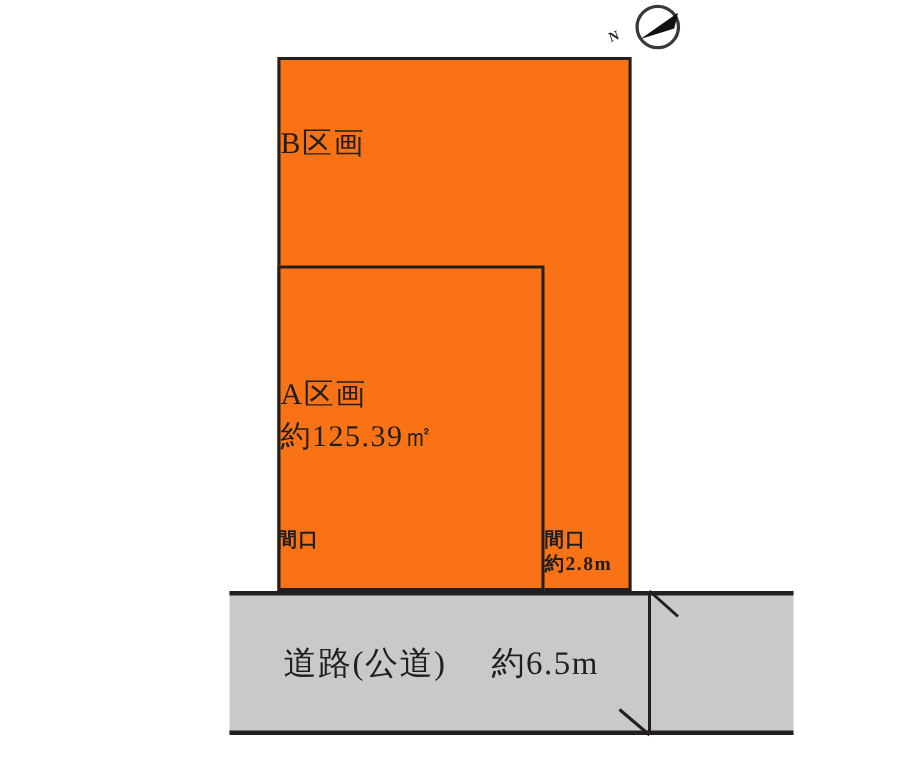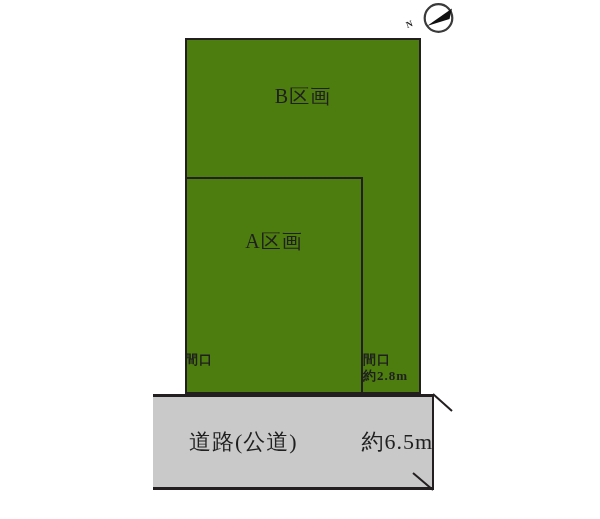--- a/index.html
+++ b/index.html
@@ -2,37 +2,37 @@
 <html><head>
 <meta charset="utf-8">
 <style>
   html,body{margin:0;padding:0;background:#ffffff;}
   .canvas{
     position:relative;width:600px;height:519px;background:#ffffff;overflow:hidden;
     font-family:"Liberation Serif","DejaVu Serif",serif;color:#1f1f1f;
   }
   .plot{
     position:absolute;box-sizing:border-box;
-    background:#4d7c0f;border:2px solid #231F20;text-align:center;
+    background:#f97316;border:2px solid #231F20;
   }
   .plot-b{left:185px;top:38px;width:236px;height:356px;}
   .plot-a{left:185px;top:177px;width:178px;height:217px;z-index:2;}
   .plot-label{font-size:20px;line-height:28px;letter-spacing:1px;}
   .plot-b .plot-label{padding-top:42px;}
-  .plot-a .plot-label{padding-top:48px;}
+  .plot-a .plot-label{padding-top:48px;margin-top:22px;}
   .frontage{
     position:absolute;z-index:3;text-align:left;
     font-size:13px;font-weight:bold;line-height:16px;letter-spacing:1px;
   }
   .frontage-a{left:185px;top:352px;width:178px;}
   .frontage-b{left:363px;top:352px;width:58px;}
   .road{
-    position:absolute;left:153px;top:394px;width:280px;height:96px;box-sizing:border-box;
+    position:absolute;left:153px;top:394px;width:376px;height:96px;box-sizing:border-box;
     background:#C9C9C9;border-top:3px solid #231F20;border-bottom:3px solid #231F20;
-    display:flex;align-items:center;justify-content:space-between;gap:30px;
+    display:flex;align-items:center;justify-content:flex-start;gap:30px;
     font-size:22px;letter-spacing:1px;padding-left:36px;
   }
   .dim-svg{position:absolute;left:400px;top:392px;z-index:4;}
   .compass-svg{position:absolute;left:416px;top:1px;z-index:4;}
   .compass-n{
     position:absolute;left:406px;top:19px;z-index:4;
     font-size:9px;font-weight:bold;transform:rotate(-20deg);
   }
 </style>
 </head>
@@ -48,20 +48,21 @@
 
   <div class="plot plot-b">
     <div class="plot-label">
       <div>B区画</div>
     </div>
   </div>
 
   <div class="plot plot-a">
     <div class="plot-label">
       <div>A区画</div>
+      <div>約125.39㎡</div>
     </div>
   </div>
 
   <div class="frontage frontage-a">
     <div>間口</div>
   </div>
   <div class="frontage frontage-b">
     <div>間口</div>
     <div>約2.8m</div>
   </div>

